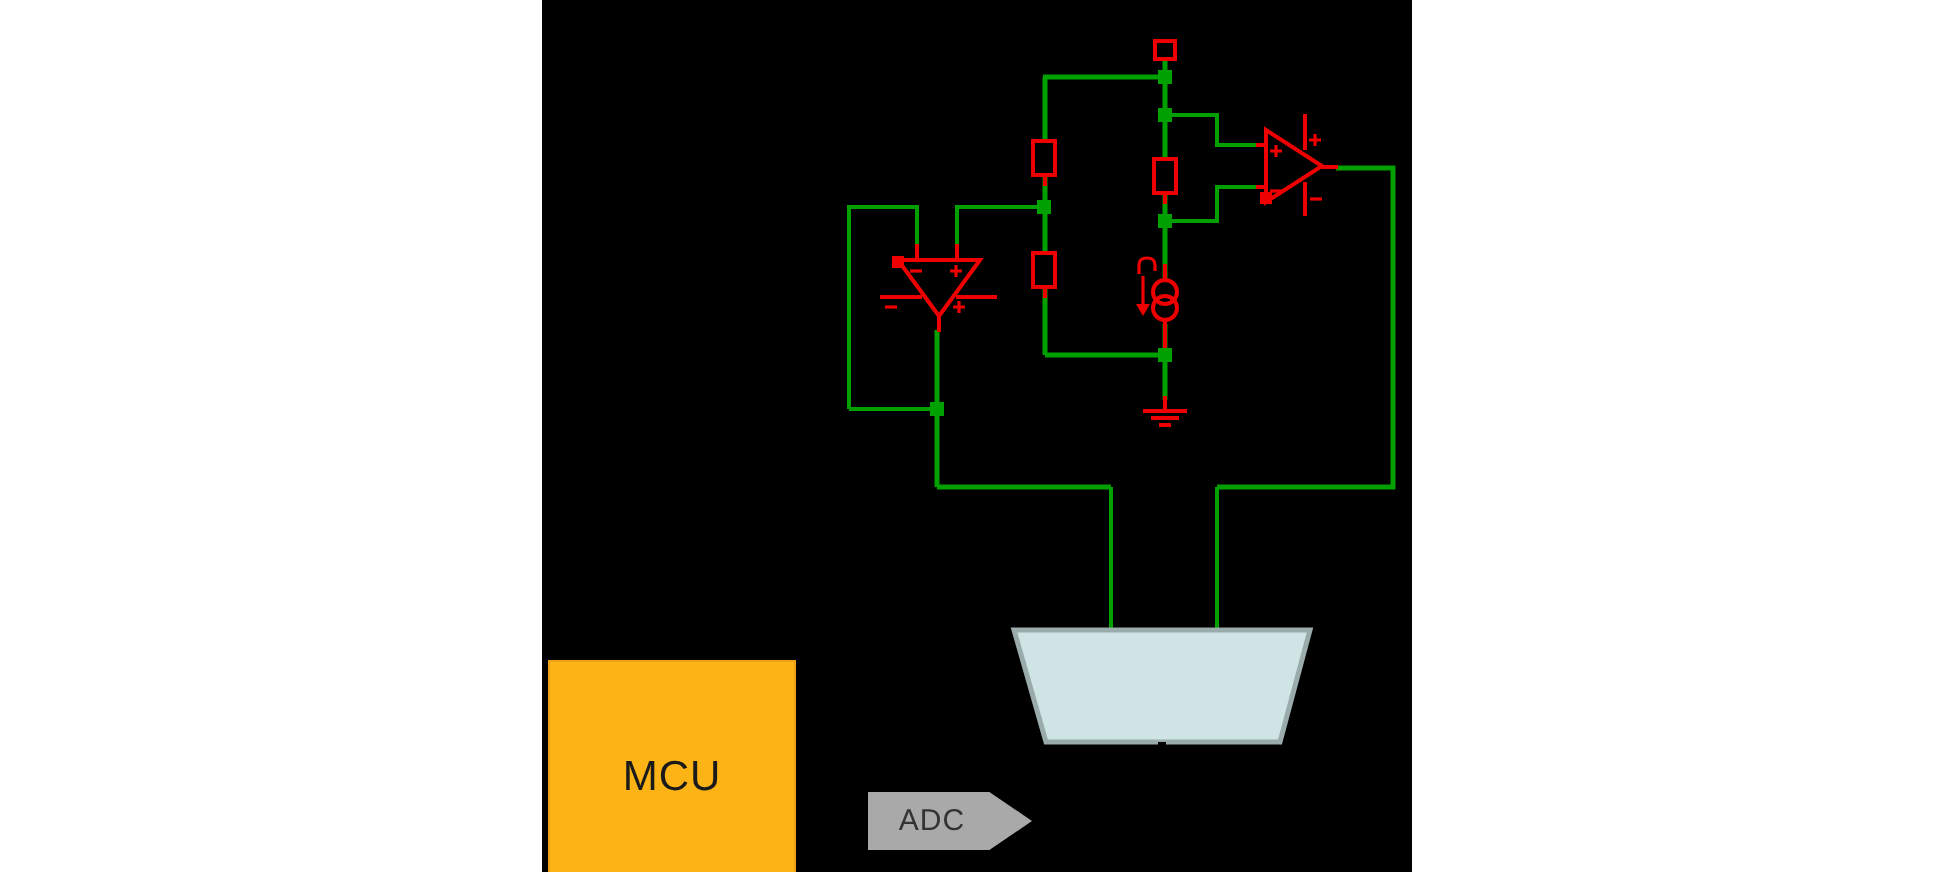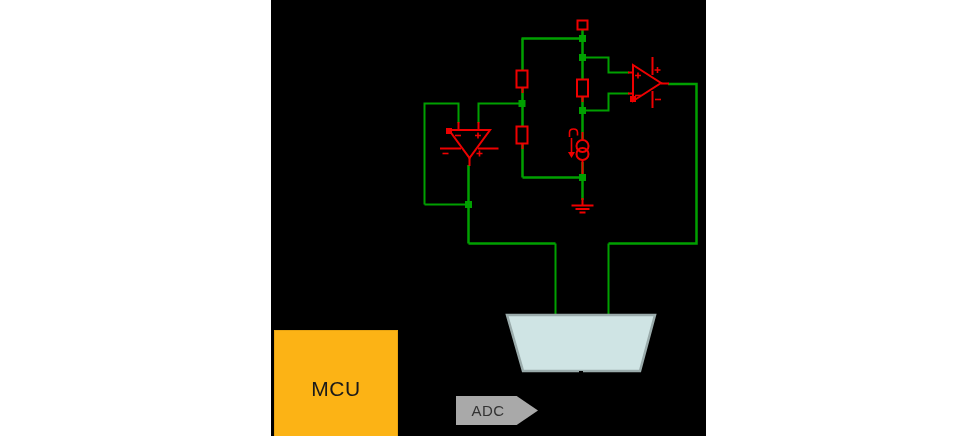--- a/index.html
+++ b/index.html
@@ -14,21 +14,21 @@
   .r{stroke:var(--component,#ee0000);stroke-width:2;fill:none;}
   .r1{stroke:var(--component,#ee0000);stroke-width:1.6;fill:none;}
   .rb{stroke:var(--component,#ee0000);stroke-width:2;fill:#000000;}
   .rf{fill:var(--component,#ee0000);stroke:none;}
   .blk{fill:#000000;stroke:none;}
   .mux{fill:var(--mux_fill,#cfe4e4);stroke:var(--mux_border,#9aabab);stroke-width:2.5;}
   .mcu-box{position:absolute;left:3px;top:330px;width:124px;height:117px;
     background:var(--mcu_fill,#fcb315);border:1px solid #e8a411;box-sizing:border-box;
     display:flex;align-items:center;justify-content:center;}
   .mcu-box span{font-size:21px;color:var(--mcu_text,#1a1a1a);letter-spacing:0.5px;}
-  .adc-arrow{position:absolute;left:185px;top:396px;width:82px;height:29px;
+  .adc-arrow{position:absolute;left:163px;top:396px;width:82px;height:29px;
     background:var(--adc_fill,#a9a9a9);
     clip-path:polygon(0 0,74% 0,100% 50%,74% 100%,0 100%);
     display:flex;align-items:center;justify-content:center;padding-right:18px;box-sizing:border-box;}
   .adc-arrow span{font-size:15px;color:var(--adc_text,#333333);letter-spacing:0.5px;}
 </style>
 </head>
 <body>
 
 <div class="page">
   <div class="canvas">

